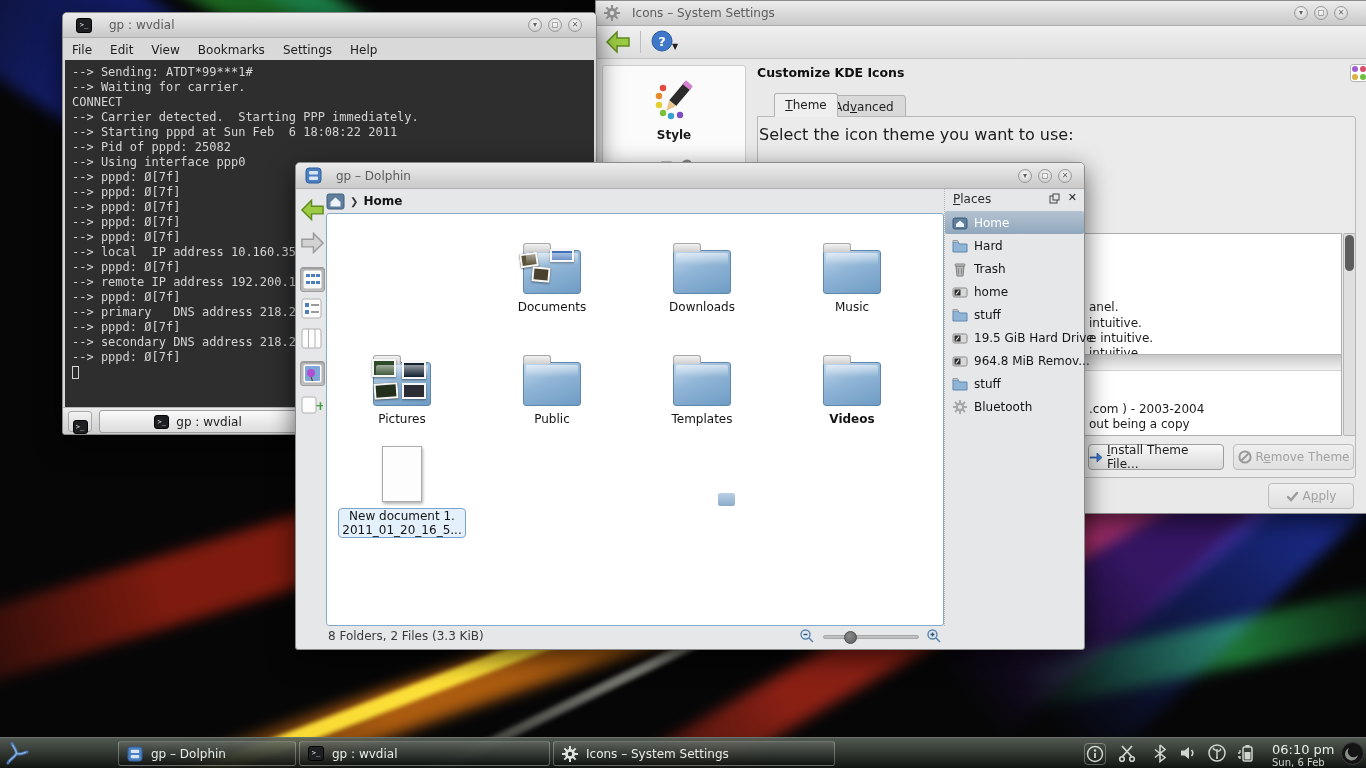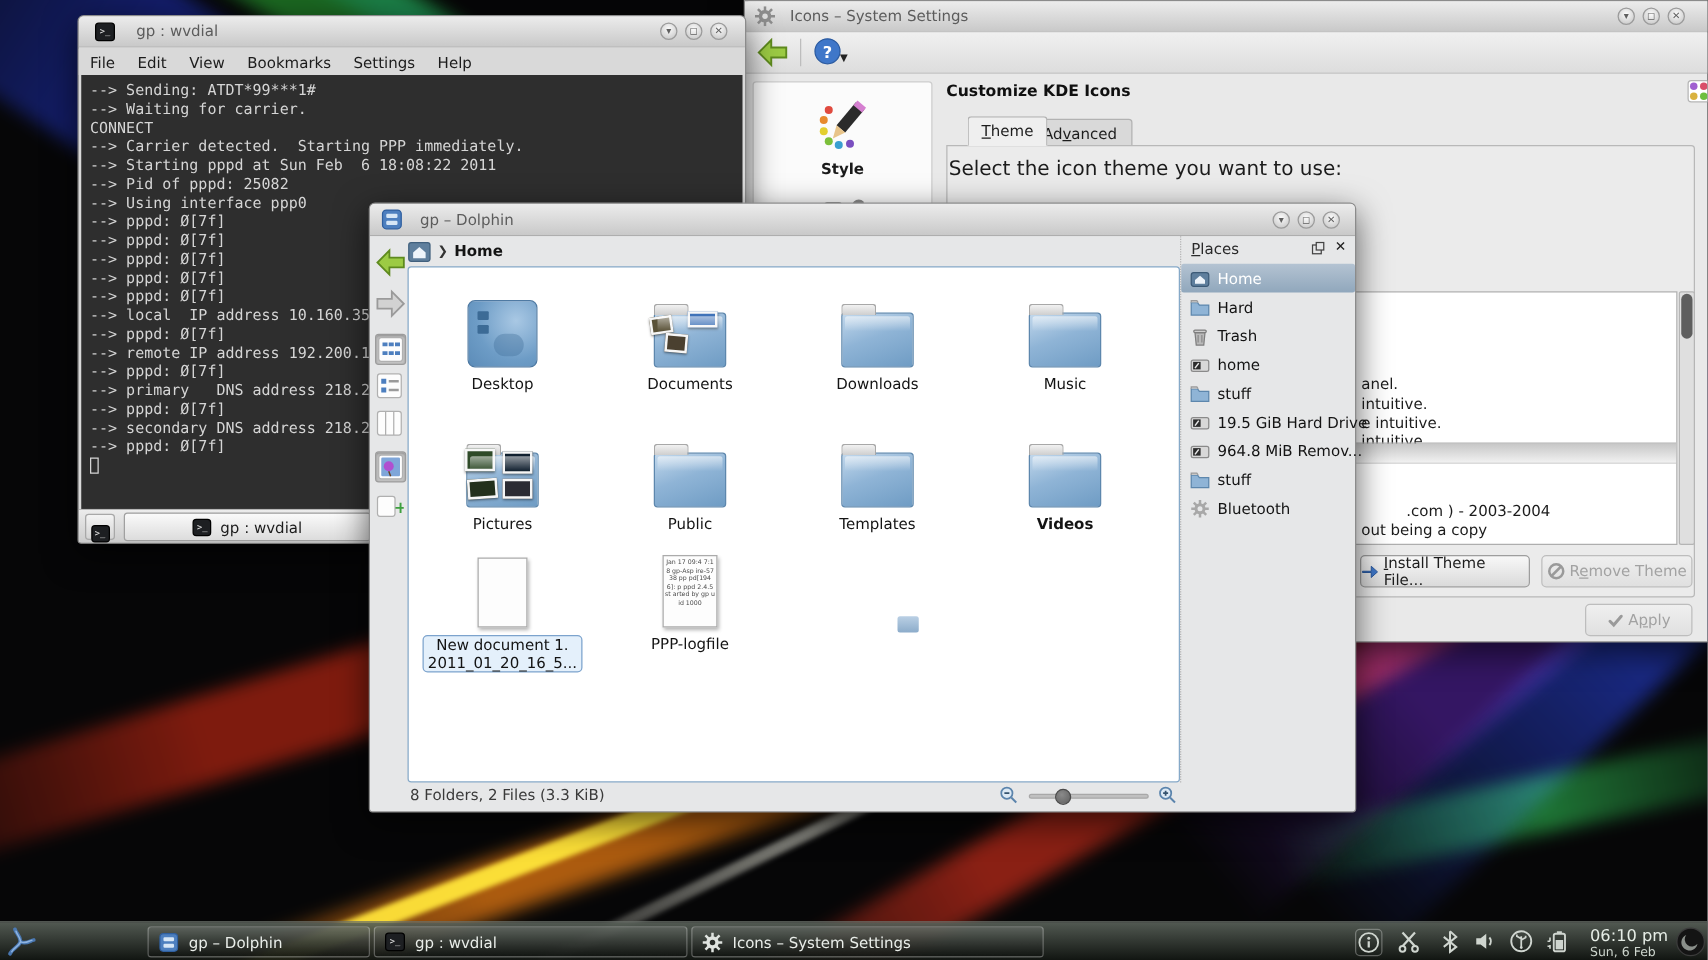--- a/index.html
+++ b/index.html
@@ -230,21 +230,21 @@
     <div class="ss-tab" id="ss-tab-theme"><span class="u">T</span><span>heme</span></div>
     <div class="ss-tab" id="ss-tab-advanced"><span>Ad</span><span class="u">v</span><span>anced</span></div>
     <div id="ss-frame"></div>
     <div id="ss-select-label">Select the icon theme you want to use:</div>
     <div id="ss-list">
       <div class="ss-row" style="top:66px;">anel.</div>
       <div class="ss-row" style="top:82px;">intuitive.</div>
       <div class="ss-row" style="top:97px;">e intuitive.</div>
       <div class="ss-row" style="top:112px;">intuitive.</div>
       <div id="ss-selband"></div>
-      <div class="ss-row" style="top:168px;margin-left:36px;">.com ) - 2003-2004</div>
+      <div class="ss-row" style="top:168px;">.com ) - 2003-2004</div>
       <div class="ss-row" style="top:183px;">out being a copy</div>
     </div>
     <div id="ss-scroll">
         <div id="ss-thumb"></div>
       </div>
     <div class="ss-btn" style="left:492px;top:443px;width:136px;">
       <span>
           <svg width="14" height="14" viewBox="0 0 14 14">
             <path d="M1 7 h7 v-4 l5 4.5 -5 4.5 v-4 H1 Z" fill="#3f77c9" stroke="#2a5aa0" stroke-width=".8"></path>
           </svg>
@@ -398,30 +398,20 @@
       <span class="dtool" style="top:202px;">
         <svg width="23" height="23" viewBox="0 0 23 23">
             <rect x="2" y="4" width="14" height="16" rx="2" fill="#fdfdfd" stroke="#b0b0b0"></rect>
             <text x="15" y="17" font-size="13" font-weight="bold" fill="#3fa03f" font-family="DejaVu Sans">+</text>
           </svg>
       </span>
     </div>
 
     <div id="dp-view">
 
-      <div class="cell" style="left:0;top:14px;">
-        <div class="ic">
-            <span class="desktop-ic">
-              <i style="left:7px;top:8px;width:9px;height:7px;"></i>
-              <i style="left:7px;top:19px;width:9px;height:7px;"></i>
-              <i style="left:20px;top:26px;width:24px;height:18px;border-radius:9px;opacity:.35;"></i>
-            </span>
-          </div>
-        <div class="lbl">Desktop</div>
-      </div>
       <div class="cell" style="left:150px;top:14px;">
         <div class="ic">
             <span class="folder">
           <span class="thumb" style="left:-4px;top:2px;width:18px;height:14px;background:#5a5238;transform:rotate(-8deg);"></span>
           <span class="thumb" style="left:26px;top:-2px;width:24px;height:13px;background:#3f72b8;"></span>
           <span class="thumb" style="left:8px;top:16px;width:18px;height:15px;background:#4a4030;transform:rotate(5deg);"></span>
         </span>
           </div>
         <div class="lbl">Documents</div>
       </div>
@@ -466,26 +456,20 @@
             <span class="folder"></span>
           </div>
         <div class="lbl">Videos</div>
       </div>
 
       <div class="cell" style="left:0;top:222px;">
         <div class="ic">
             <span class="page blank"></span>
           </div>
         <div class="lbl"><span class="sel-label"><span>New document 1.</span><br><span>2011_01_20_16_5...</span></span></div>
-      </div>
-      <div class="cell" style="left:150px;top:222px;">
-        <div class="ic">
-            <span class="page logfile">Jan 17 09:4 7:18 gp-Asp ire-5738 pp pd[1946]: p ppd 2.4.5 st arted by gp uid 1000</span>
-          </div>
-        <div class="lbl">PPP-logfile</div>
       </div>
       <span style="position:absolute;left:391px;top:279px;width:17px;height:13px;border-radius:2px;background:linear-gradient(#a9c4de,#6f97bd);opacity:.8;"></span>
     </div>
 
     <aside id="dp-places">
       <div id="dp-places-header">
         <span><span class="u">P</span><span>laces</span></span>
         <span style="position:absolute;right:24px;top:4px;">
           <svg width="11" height="11" viewBox="0 0 11 11">
               <rect x="1" y="3" width="7" height="7" fill="none" stroke="#444"></rect>

